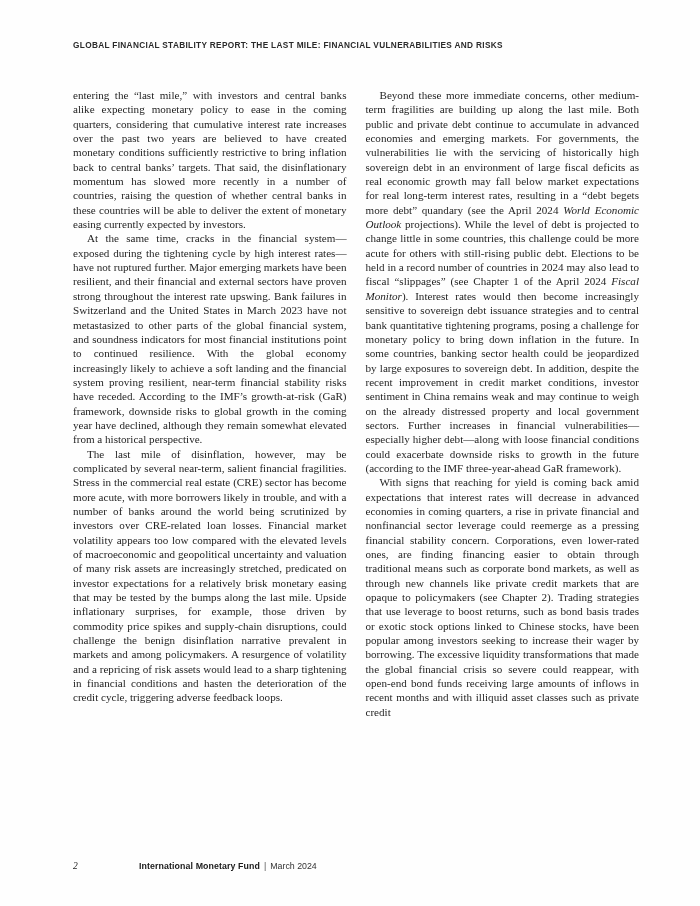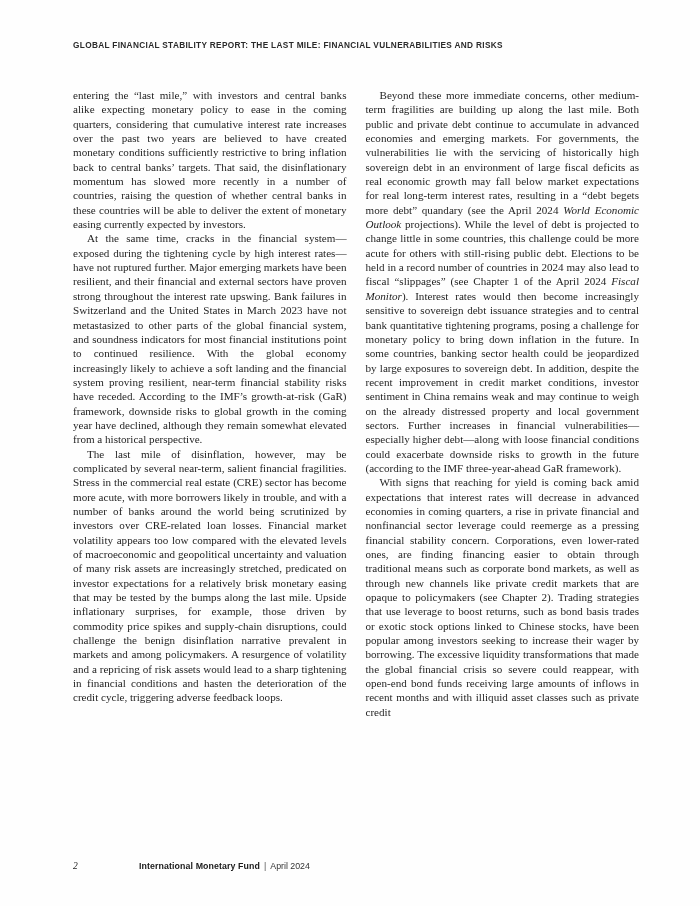--- a/index.html
+++ b/index.html
@@ -103,16 +103,16 @@
     <div class="text-column" id="col-1">
         <p class="indent"><span>Beyond these more immediate concerns, other medium-term fragilities are building up along the last mile. Both public and private debt continue to accumulate in advanced economies and emerging markets. For governments, the vulnerabilities lie with the servicing of historically high sovereign debt in an environment of large fiscal deficits as real economic growth may fall below market expectations for real long-term interest rates, resulting in a “debt begets more debt” quandary (see the April 2024 </span><em>World Economic Outlook</em><span> projections). While the level of debt is projected to change little in some countries, this challenge could be more acute for others with still-rising public debt. Elections to be held in a record number of countries in 2024 may also lead to fiscal “slippages” (see Chapter 1 of the April 2024 </span><em>Fiscal Monitor</em><span>). Interest rates would then become increasingly sensitive to sovereign debt issuance strategies and to central bank quantitative tightening programs, posing a challenge for monetary policy to bring down inflation in the future. In some countries, banking sector health could be jeopardized by large exposures to sovereign debt. In addition, despite the recent improvement in credit market conditions, investor sentiment in China remains weak and may continue to weigh on the already distressed property and local government sectors. Further increases in financial vulnerabilities—especially higher debt—along with loose financial conditions could exacerbate downside risks to growth in the future (according to the IMF three-year-ahead GaR framework).</span></p>
         <p class="indent"><span>With signs that reaching for yield is coming back amid expectations that interest rates will decrease in advanced economies in coming quarters, a rise in private financial and nonfinancial sector leverage could reemerge as a pressing financial stability concern. Corporations, even lower-rated ones, are finding financing easier to obtain through traditional means such as corporate bond markets, as well as through new channels like private credit markets that are opaque to policymakers (see Chapter 2). Trading strategies that use leverage to boost returns, such as bond basis trades or exotic stock options linked to Chinese stocks, have been popular among investors seeking to increase their wager by borrowing. The excessive liquidity transformations that made the global financial crisis so severe could reappear, with open-end bond funds receiving large amounts of inflows in recent months and with illiquid asset classes such as private credit</span></p>
       </div>
   </div>
 
   <div class="page-footer">
     <span class="page-number">2</span>
     <span class="publisher">International Monetary Fund</span>
     <span class="footer-sep">|</span>
-    <span class="footer-date">April 2024</span>
+    <span class="footer-date">March 2024</span>
   </div>
 
 </div>
 
 </body></html>

